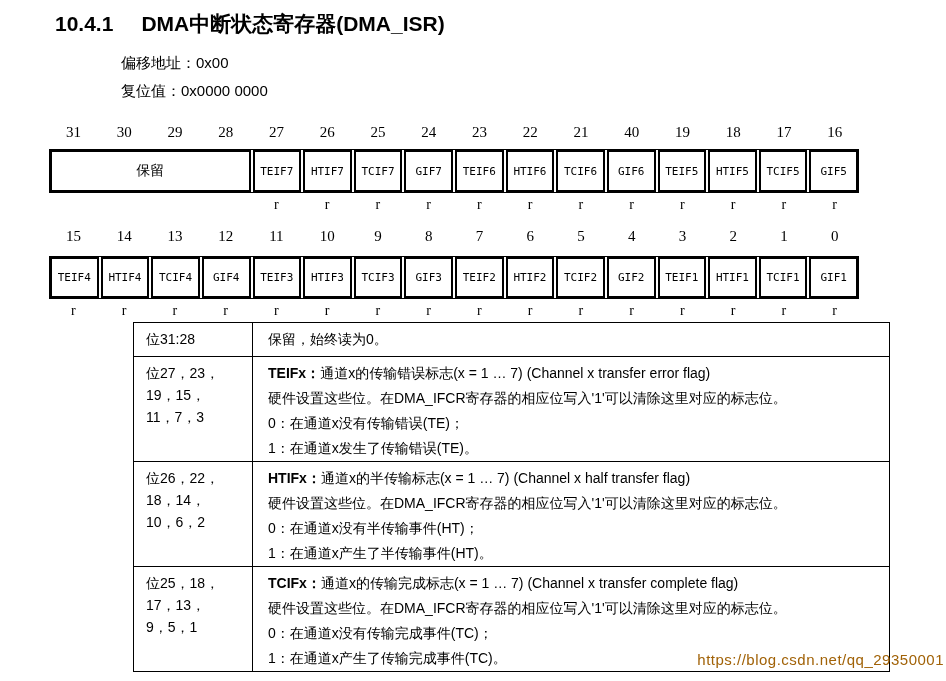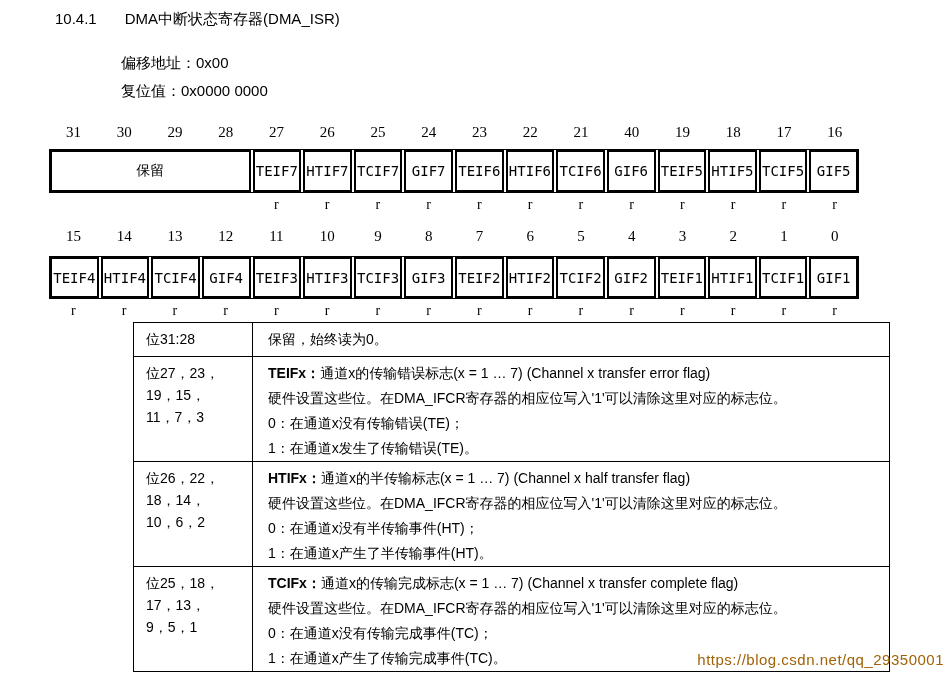--- a/index.html
+++ b/index.html
@@ -9,21 +9,21 @@
     position: relative;
     overflow: hidden;
     font-family: "Liberation Sans", sans-serif;
     color: #000;
   }
   .page { position: absolute; inset: 0; }
 
   
   .heading {
     position: absolute; left: 55px; top: 10px;
-    font-size: 15px; font-weight: normal; white-space: nowrap;
+    font-size: 21px; font-weight: bold; white-space: nowrap;
   }
   .heading .secnum { margin-right: 28px; }
 
   
   .meta { position: absolute; left: 121px; font-size: 15px; white-space: nowrap; }
   .meta.offset { top: 54px; }
   .meta.reset  { top: 82px; }
 
   
   .bitfield { position: absolute; left: 49px; width: 810px; }
@@ -36,21 +36,21 @@
   .bitnums { font-family: "Liberation Serif", serif; font-size: 15px; height: 18px; }
   .bitrow {
     display: grid; grid-template-columns: repeat(16, 1fr); column-gap: 2px;
     border: 1px solid #000; height: 44px; box-sizing: border-box;
   }
   .bitfield.high .bitrow { margin-top: 7px; }
   .bitfield.low  .bitrow { margin-top: 10px; height: 43px; }
   .bitcell {
     border: 2px solid #000; box-sizing: border-box;
     display: flex; align-items: center; justify-content: center;
-    font-family: "DejaVu Sans Mono", monospace; font-size: 14px;
+    font-family: "DejaVu Sans Mono", monospace; font-size: 11px;
     overflow: hidden; white-space: nowrap;
   }
   .bitcell.reserved { font-family: "Liberation Sans", sans-serif; font-size: 14px; }
   .accessrow { margin-top: 4px; font-family: "Liberation Serif", serif; font-size: 14px; height: 16px; }
 
   
   table.desc {
     position: absolute; left: 133px; top: 322px; width: 757px;
     border-collapse: collapse; table-layout: fixed;
     font-size: 14px;

